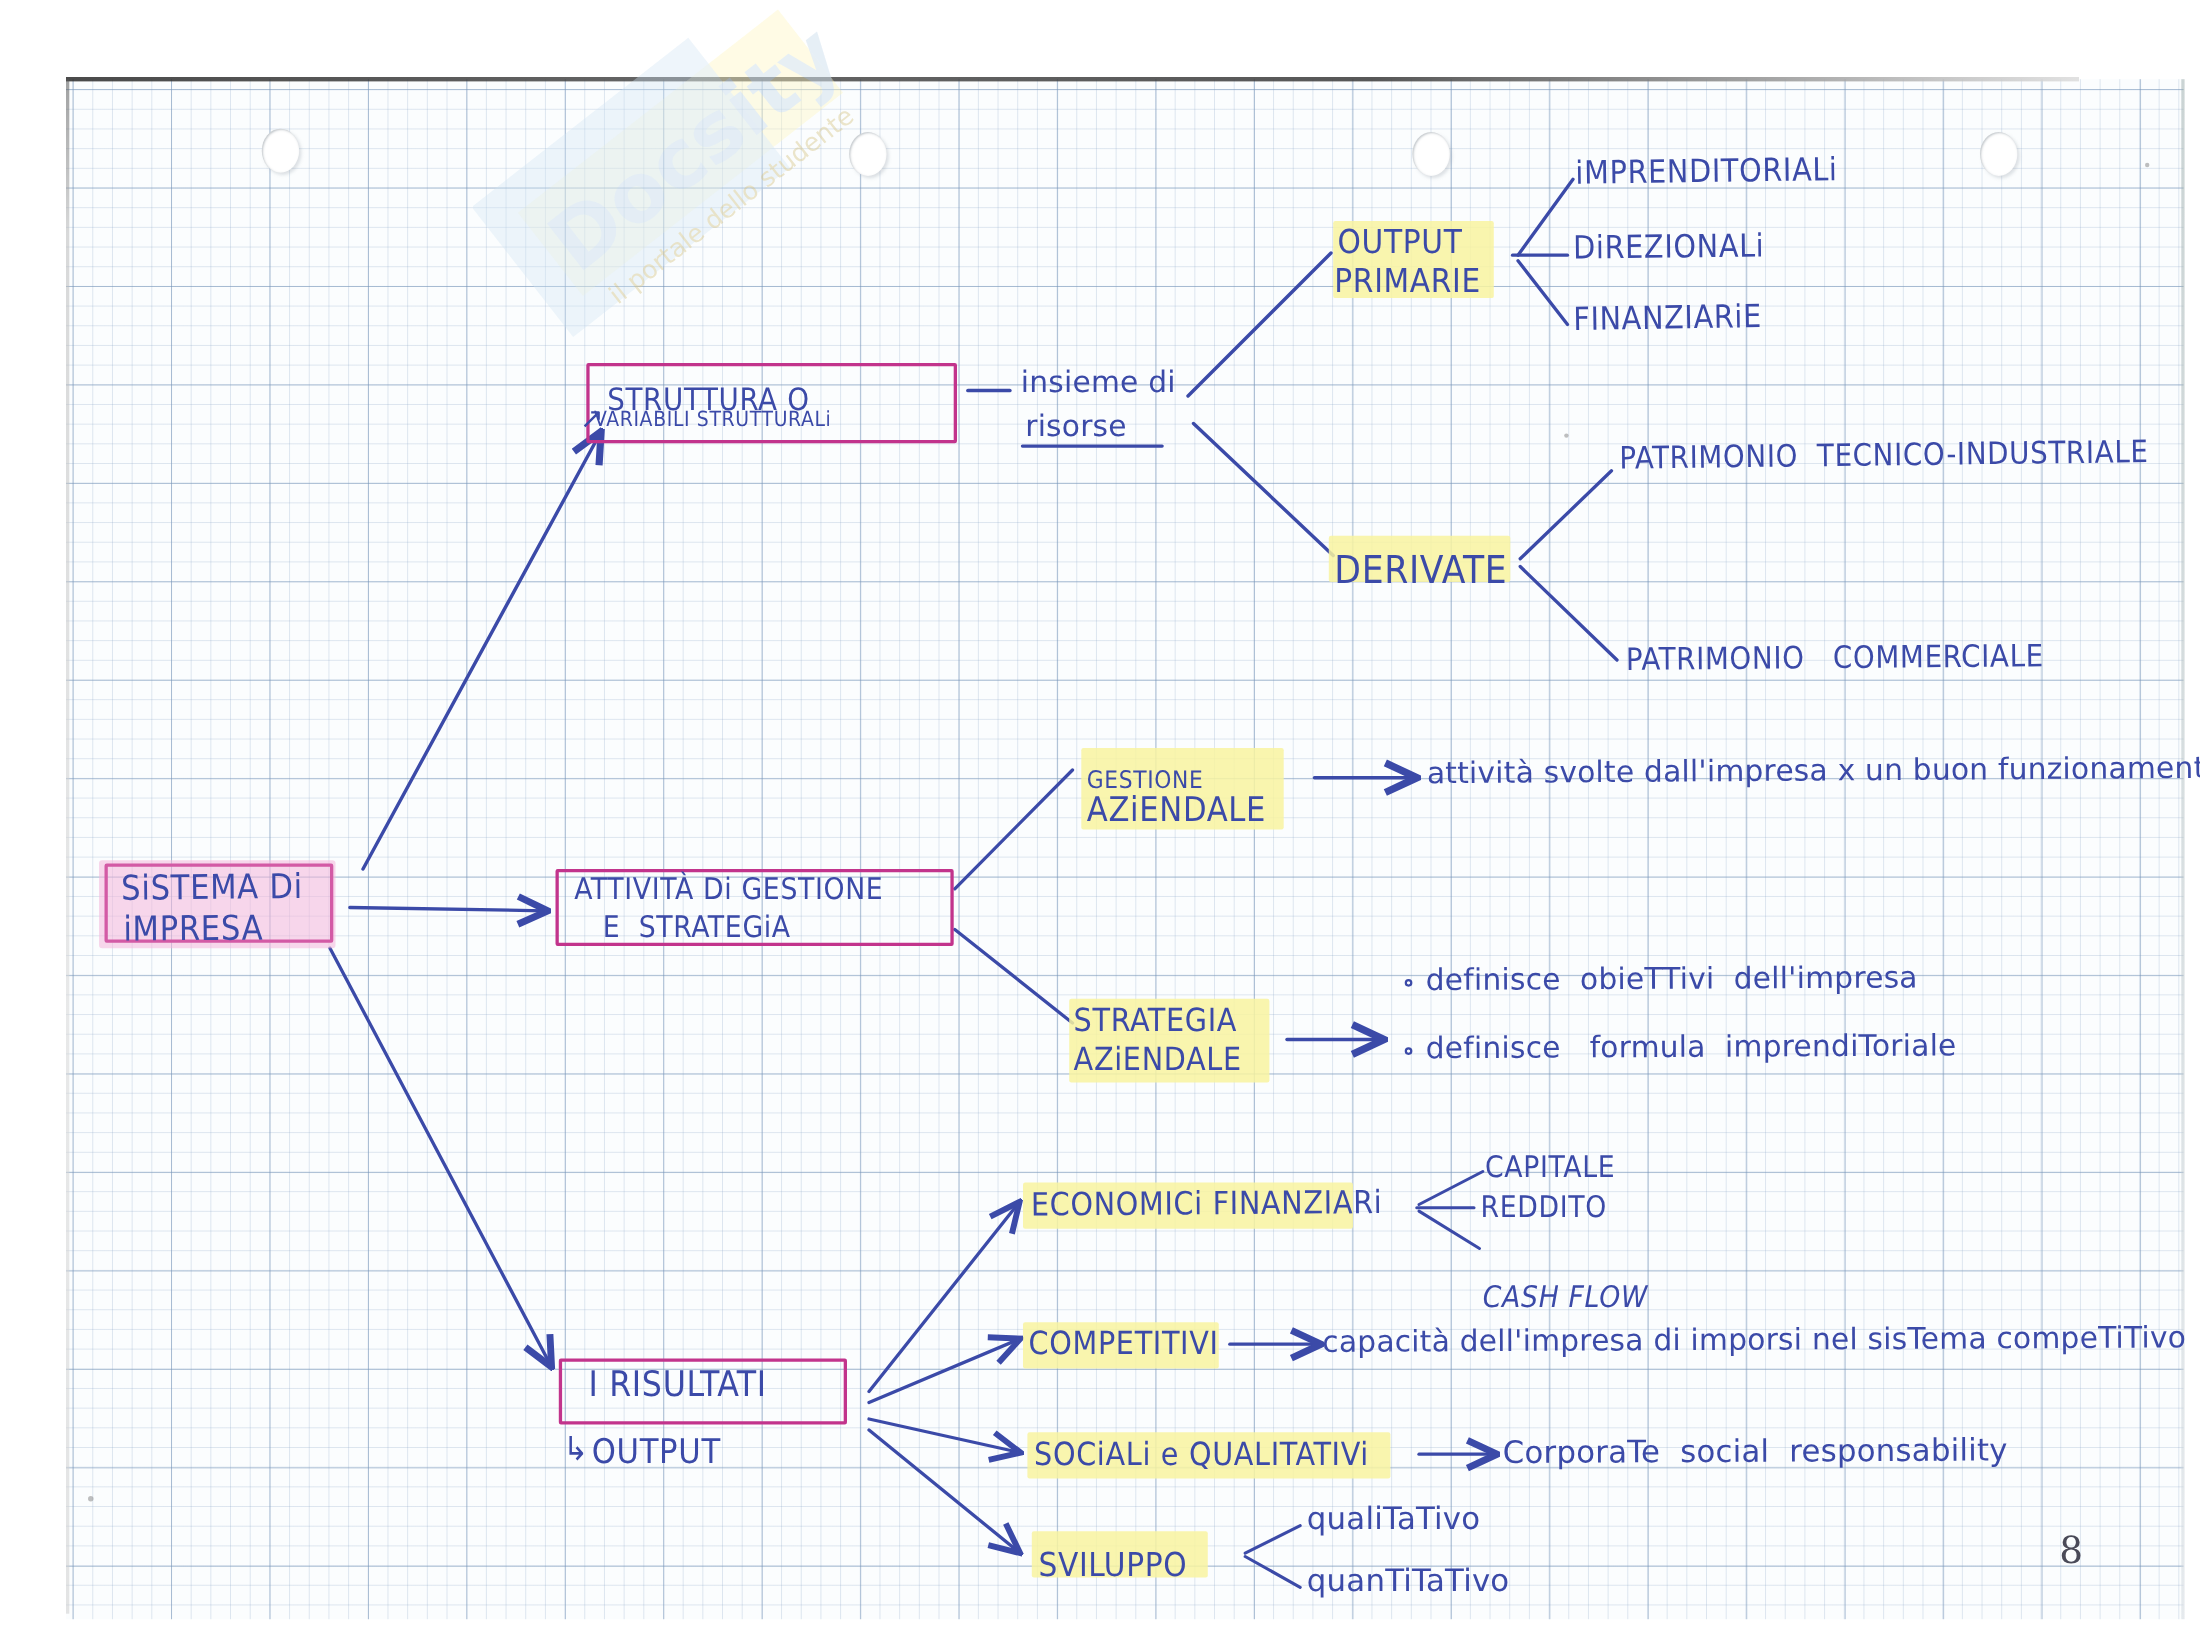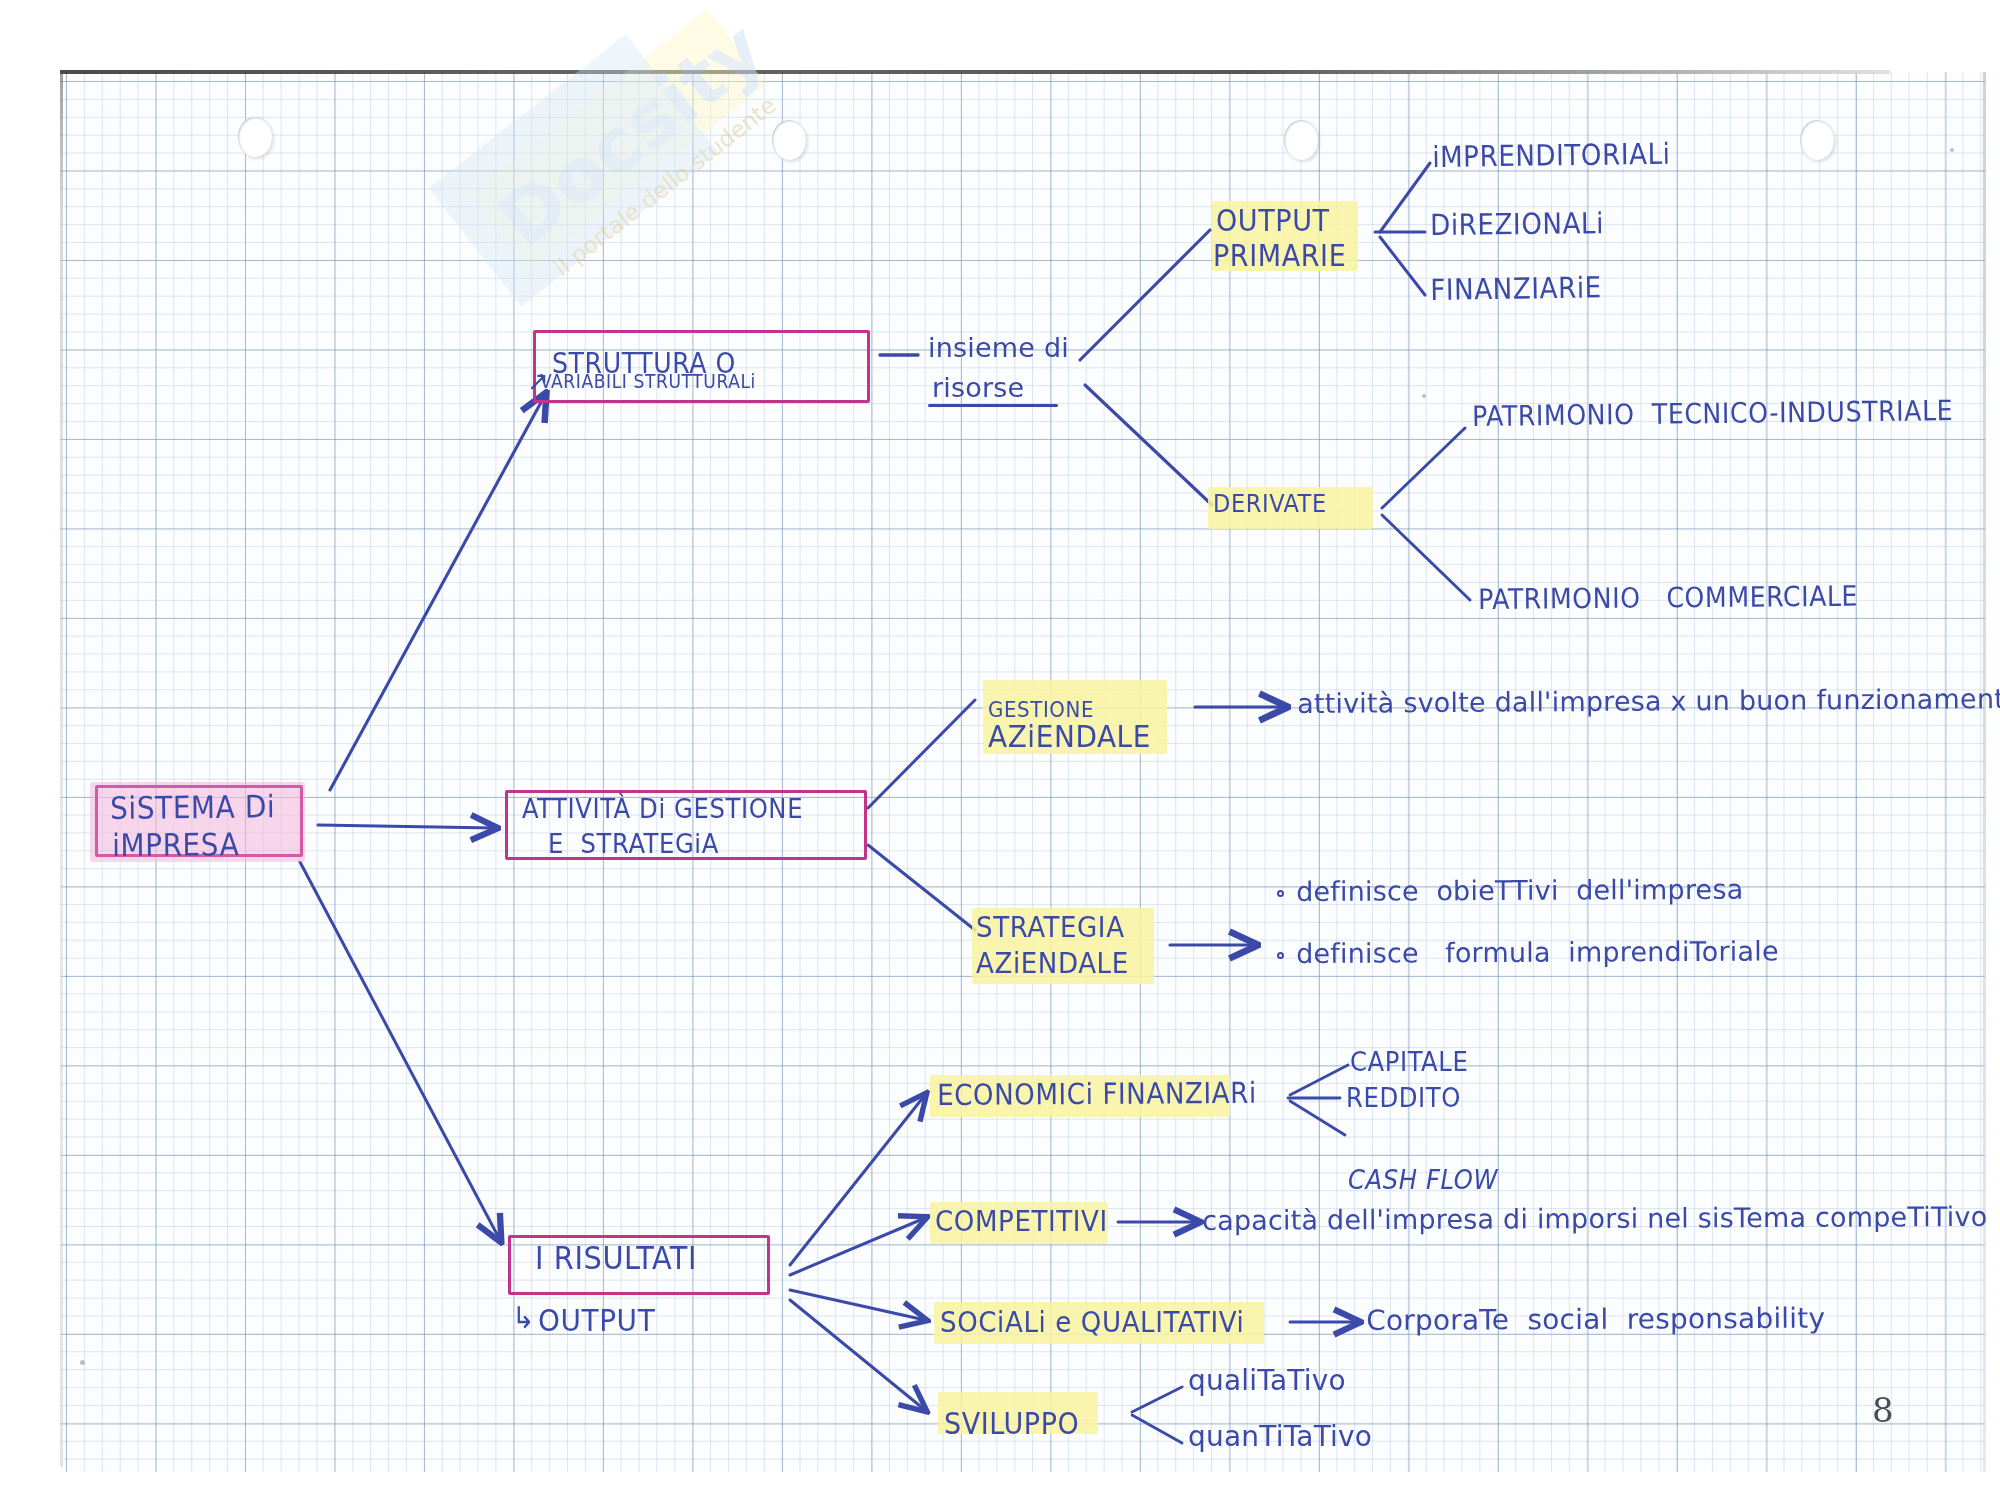--- a/index.html
+++ b/index.html
@@ -262,21 +262,21 @@
   <div class="hw lower" style="left:932px; top:372px; font-size:27px;text-align:right;">risorse</div>
   <div class="underline" style="left:928px; top:404px; width:130px;"></div>
 
   <div class="hw caps" style="left:1216px; top:203px; font-size:30px;">OUTPUT</div>
   <div class="hw caps" style="left:1213px; top:238px; font-size:30px;">PRIMARIE</div>
 
   <div class="hw caps" style="left:1432px; top:140px; font-size:29px; transform: rotate(-0.8deg);">iMPRENDITORIALi</div>
   <div class="hw caps" style="left:1430px; top:208px; font-size:29px; transform: rotate(-0.6deg);">DiREZIONALi</div>
   <div class="hw caps" style="left:1430px; top:273px; font-size:29px; transform: rotate(-0.9deg);">FINANZIARiE</div>
 
-  <div class="hw caps" style="left:1213px; top:489px; font-size:25px;">DERIVATE</div>
+  <div class="hw caps" style="left:1213px; top:499px; font-size:35px;">DERIVATE</div>
 
   <div class="hw caps" style="left:1472px; top:400px; font-size:28px; transform: rotate(-0.7deg);">PATRIMONIO  TECNICO-INDUSTRIALE</div>
   <div class="hw caps" style="left:1478px; top:583px; font-size:28px; transform: rotate(-0.5deg);">PATRIMONIO   COMMERCIALE</div>
 
   <div class="hw caps" style="left:522px; top:793px; font-size:27px;">ATTIVITÀ Di GESTIONE</div>
   <div class="hw caps" style="left:548px; top:828px; font-size:27px;">E  STRATEGiA</div>
 
   <div class="hw caps" style="left:988px; top:681px; font-size:22px;margin-top:16px;">GESTIONE</div>
   <div class="hw caps" style="left:988px; top:718px; font-size:31px;">AZiENDALE</div>
   <div class="hw lower" style="left:1297px; top:688px; font-size:27px; transform: rotate(-0.4deg);">attività svolte dall'impresa x un buon funzionamento</div>

